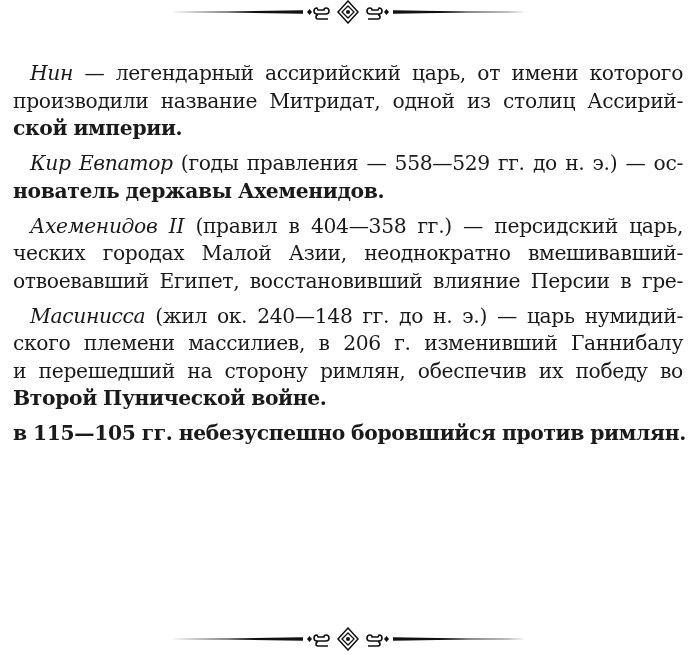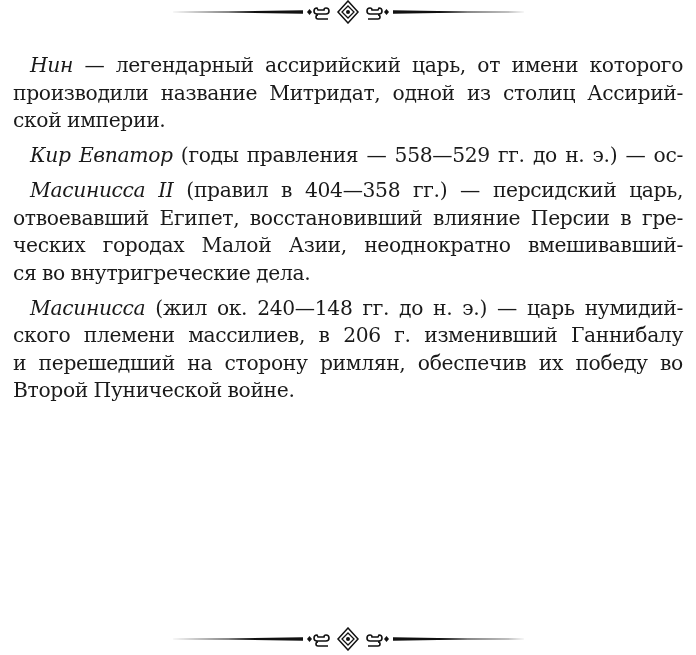--- a/index.html
+++ b/index.html
@@ -21,39 +21,39 @@
       width: 696px;
       height: 24px;
     }
     .ornament svg { display: block; margin: 0 auto; }
     #orn-top { top: 0px; }
     #orn-bottom { top: 627px; }
 
     .content {
       position: absolute;
       left: 13px;
-      top: 52px;
+      top: 60px;
       width: 670px;
     }
     .para {
       margin: 0 0 7.5px 0;
     }
     .line {
       display: block;
       font-size: 20.3px;
       line-height: 27.5px;
       height: 27.5px;
       white-space: nowrap;
       text-align: justify;
       text-align-last: justify;
       letter-spacing: -0.35px;
       word-spacing: -0.5px;
     }
     .line.first { padding-left: 17px; }
-    .line.last { text-align-last: left; }
+    .line.last { text-align-last: left; font-weight: bold; }
     .name { font-style: italic; }
   </style>
 </head>
 <body>
 
 <div class="ornament" id="orn-top">
   <svg width="360" height="24" viewBox="0 0 360 24">
     <defs>
       <linearGradient id="gl" x1="0" x2="1" y1="0" y2="0">
         <stop offset="0" stop-color="#222"></stop>
@@ -75,38 +75,39 @@
 <div class="content">
 
   <p class="para">
     <span class="line first"><span class="name">Нин</span><span> — легендарный ассирийский царь, от имени которого</span></span>
     <span class="line">производили название Митридат, одной из столиц Ассирий-</span>
     <span class="line last">ской империи.</span>
   </p>
 
   <p class="para">
     <span class="line first"><span class="name">Кир Евпатор</span><span> (годы правления — 558—529 гг. до н. э.) — ос-</span></span>
+    <span class="line last">нователь державы Ахеменидов.</span>
   </p>
 
   <p class="para">
-    <span class="line first"><span class="name">Масинисса II</span><span> (правил в 404—358 гг.) — персидский царь,</span></span>
+    <span class="line first"><span class="name">Ахеменидов II</span><span> (правил в 404—358 гг.) — персидский царь,</span></span>
+    <span class="line">ческих городах Малой Азии, неоднократно вмешивавший-</span>
     <span class="line">отвоевавший Египет, восстановивший влияние Персии в гре-</span>
-    <span class="line">ческих городах Малой Азии, неоднократно вмешивавший-</span>
-    <span class="line last">ся во внутригреческие дела.</span>
   </p>
 
 
   <p class="para">
     <span class="line first"><span class="name">Масинисса</span><span> (жил ок. 240—148 гг.   до н. э.) — царь нумидий-</span></span>
     <span class="line">ского племени массилиев, в 206 г. изменивший Ганнибалу</span>
     <span class="line">и перешедший на сторону римлян, обеспечив их победу во</span>
     <span class="line last">Второй Пунической войне.</span>
   </p>
 
   <p class="para">
+    <span class="line last">в 115—105 гг. небезуспешно боровшийся против римлян.</span>
   </p>
 
 </div>
 
 <div class="ornament" id="orn-bottom">
   <svg width="360" height="24" viewBox="0 0 360 24">
     <path d="M2 12 L60 11.4 L135 10.2 L135 13.8 L60 12.6 Z" fill="#111"></path>
     <path d="M358 12 L300 11.4 L225 10.2 L225 13.8 L300 12.6 Z" fill="#111"></path>
     <path d="M139 12 l2.5 -3 l2.5 3 l-2.5 3 z" fill="#111"></path>
     <path d="M221 12 l-2.5 -3 l-2.5 3 l2.5 3 z" fill="#111"></path>

